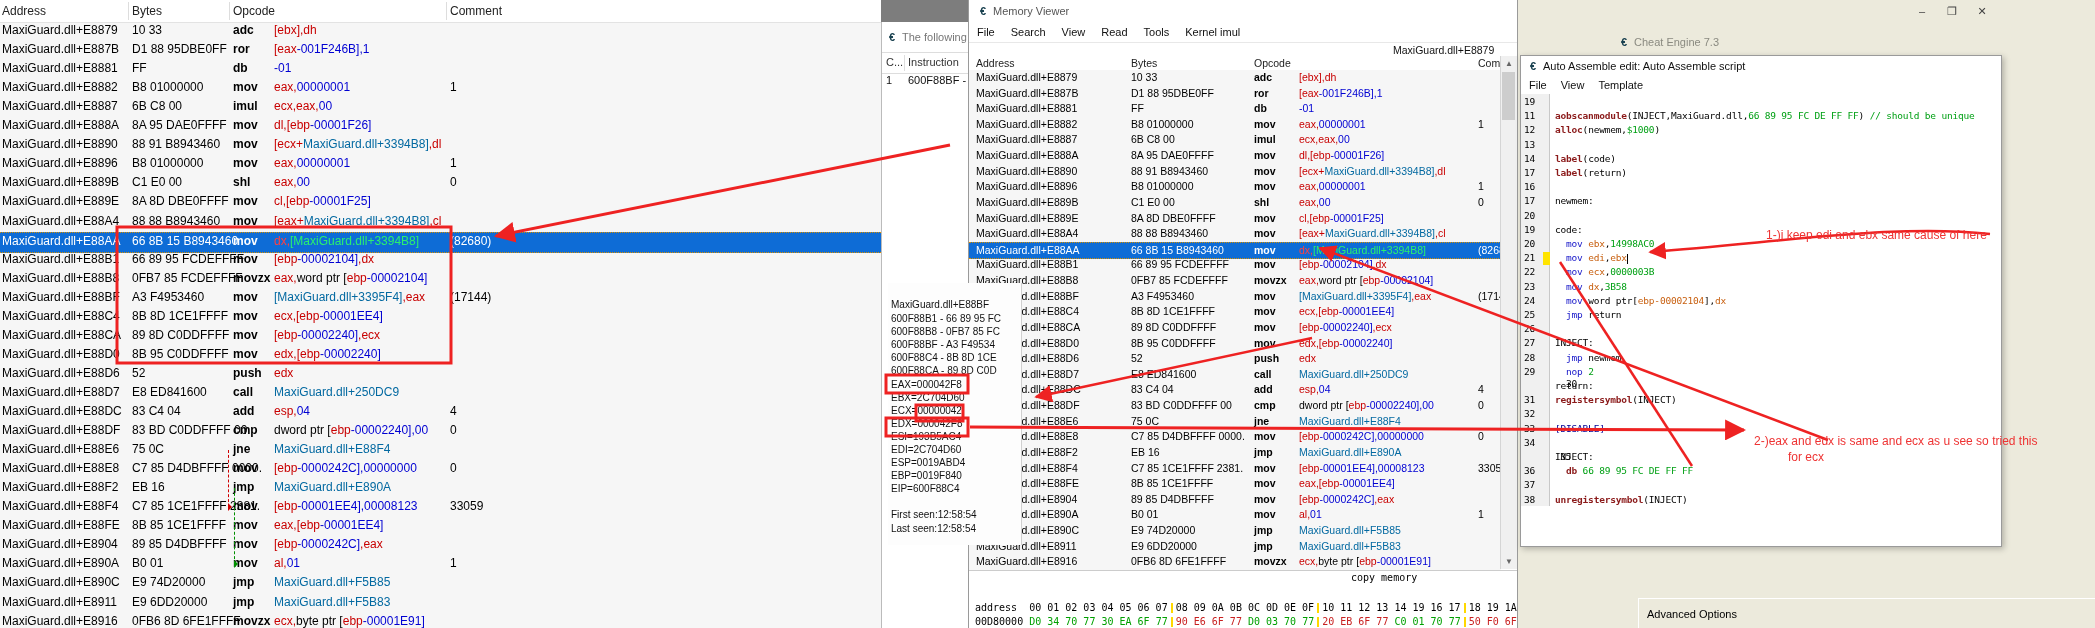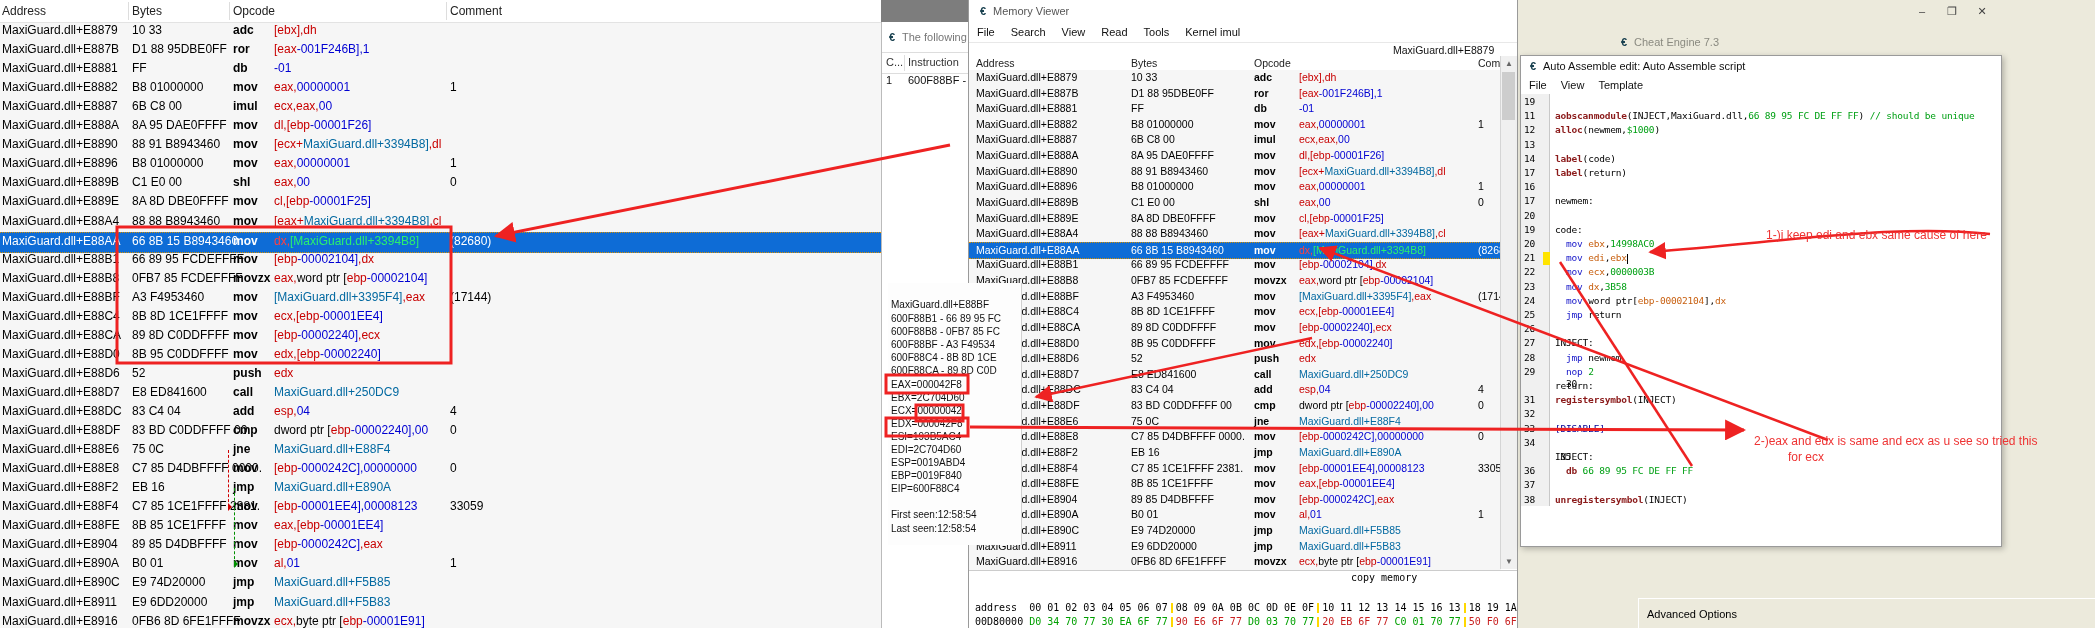--- a/index.html
+++ b/index.html
@@ -576,21 +576,21 @@
       </div>
     <div id="mv-scroll">
       <div class="sbtn">▲</div>
       <div class="sthumb"></div>
       <div class="sbtn" style="position:absolute;bottom:0;width:100%">▼</div>
     </div>
     <div id="copy-bar">
         <span>copy memory</span>
       </div>
     <div id="hexarea">
-      <div id="hex-addrline"><span>address  </span><span>00 01 02 03 04 05 06 07</span><i class="ysep"></i><span>08 09 0A 0B 0C 0D 0E 0F</span><i class="ysep"></i><span>10 11 12 13 14 15 16 13</span><i class="ysep"></i><span>18 19 1A 1B 1C 1D</span></div>
+      <div id="hex-addrline"><span>address  </span><span>00 01 02 03 04 05 06 07</span><i class="ysep"></i><span>08 09 0A 0B 0C 0D 0E 0F</span><i class="ysep"></i><span>10 11 12 13 14 19 16 17</span><i class="ysep"></i><span>18 19 1A 1B 1C 1D</span></div>
       <div id="hex-byteline"><span>00D80000 </span><span class="hb-g">D0 34 70 77</span><span> </span><span class="hb-g">30 EA 6F 77</span><i class="ysep"></i><span class="hb-r">90 E6 6F 77</span><span> </span><span class="hb-g">D0 03 70 77</span><i class="ysep"></i><span class="hb-r">20 EB 6F 77</span><span> </span><span class="hb-g">C0 01 70 77</span><i class="ysep"></i><span class="hb-r">50 F0 6F 77</span></div>
     </div>
   </div>
 
   <div class="win" id="info-panel">
       <div class="il" style="top: 16px;">MaxiGuard.dll+E88BF</div>
       <div class="il" style="top: 30px;">600F88B1 - 66 89 95 FC</div>
       <div class="il" style="top: 43px;">600F88B8 - 0FB7 85 FC</div>
       <div class="il" style="top: 56px;">600F88BF - A3 F49534</div>
       <div class="il" style="top: 69px;">600F88C4 - 8B 8D 1CE</div>

